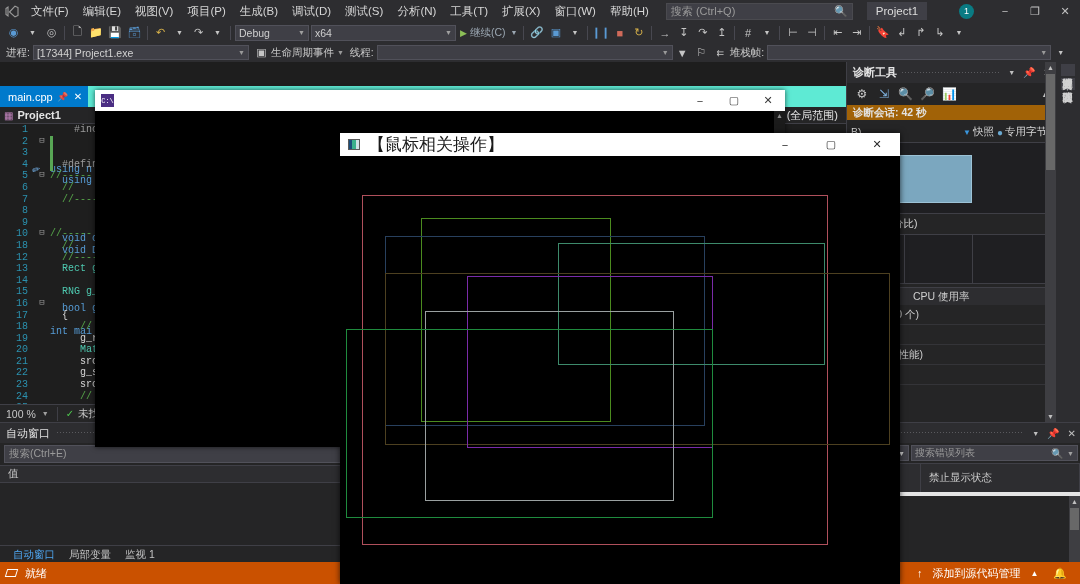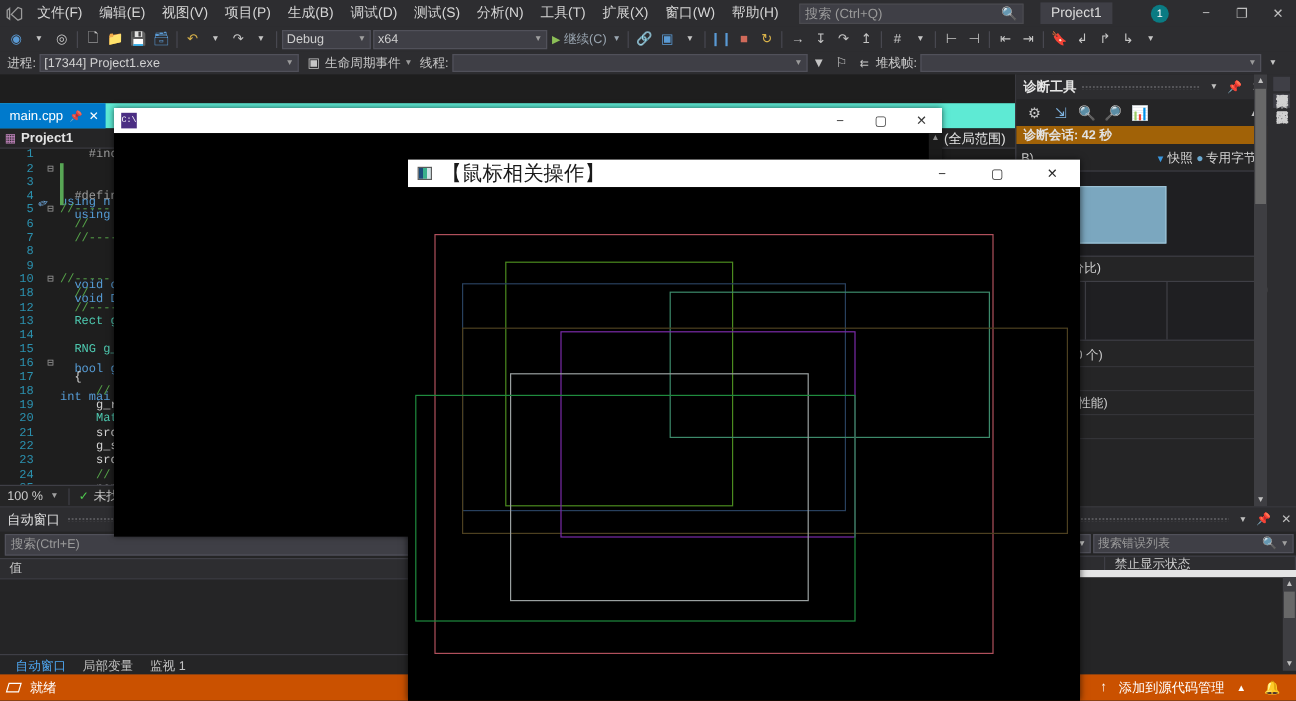--- a/index.html
+++ b/index.html
@@ -134,21 +134,21 @@
         padding:6px 0; margin:2px 0 2px 5px; background:#3f3f46;}
   
   #errlist{position:absolute; left:846px; top:422px; width:234px; height:140px; background:#252526; border-left:1px solid #3f3f46; border-top:1px solid #3f3f46;}
   #err-hdr{height:20px; display:flex; align-items:center; background:#2d2d30; font-size:11px; color:#e6e6e6; padding-left:4px;}
   #err-hdr .dots{flex:1; margin:0 4px; height:4px; background-image:radial-gradient(circle,#5a5a5e 1px,transparent 1px); background-size:3px 3px;}
   #err-hdr .hb{padding:0 4px; font-size:10px; color:#c0c0c0;}
   #err-tools{height:20px; display:flex; align-items:center; padding:0 2px; gap:2px;}
   #err-sel{ height:16px; width:60px; background:#3f3f46; border:1px solid #51515a; color:#cfcfcf; font-size:10px; display:flex; align-items:center; padding:0 3px;}
   #err-sel .car{margin-left:auto; font-size:7px;}
   #err-search{flex:1; height:16px; background:#3f3f46; border:1px solid #51515a; color:#9a9a9a; font-size:10px; display:flex; align-items:center; padding:5px 3px; position:relative;}
-  #err-cols{height:18px; display:flex; background:#2d2d30; border-top:1px solid #3f3f46; border-bottom:6px solid #e5e5e5; font-size:10.5px; color:#cccccc;}
+  #err-cols{height:33px; display:flex; background:#2d2d30; border-top:1px solid #3f3f46; border-bottom:4px solid #e5e5e5; font-size:10.5px; color:#cccccc;}
   #err-cols div{display:flex; align-items:center; padding-left:8px; border-right:1px solid #3f3f46;}
   #err-body{position:relative; height:78px;}
   #err-301{position:absolute; left:32px; top:22px; font-size:11px; color:#d5d5d5;}
   .scrollbar-v{position:absolute; right:0; top:0; width:11px; bottom:0; background:#3e3e42;}
   .scrollbar-v .th{position:absolute; left:1px; width:9px; background:#686868;}
   .arw{position:absolute; left:0; width:11px; height:11px; color:#c0c0c0; font-size:7px; text-align:center; line-height:11px;}
   
   #console{position:absolute; left:95px; top:90px; width:690px; height:357px; background:#000; box-shadow:0 0 5px rgba(0,0,0,.65);}
   #console-tb{height:21px; background:#fff; display:flex; align-items:center; padding-left:6px;}
   #console-tb .ci{width:13px;height:13px;background:#4b2e83;color:#fff;font-size:7px;display:flex;align-items:center;justify-content:center;margin-right:6px;font-family:"Liberation Mono",monospace;}
@@ -396,20 +396,24 @@
     <div class="ax-lab" style="top:2px;">9</div>
     <div class="ax-lab" style="bottom:2px;">0</div>
   </div>
   <div id="cpu-hdr">理器的百分比)</div>
   <div id="cpu-chart">
     <div class="vline" style="left:52px;"></div>
     <div class="vline" style="left:120px;"></div>
     <div class="ax-lab" style="top:2px;">100</div>
     <div class="ax-lab" style="bottom:-8px;">0</div>
   </div>
+  <div id="tabs-mem">
+    <span class="t">存使用率</span>
+    <span class="t">CPU 使用率</span>
+  </div>
   <div id="ev-list">
     <div class="ev-row">0 个，共 0 个)</div>
     <div class="ev-row"></div>
     <div class="ev-row">析(会影响性能)</div>
     <div class="ev-row"></div>
   </div>
   <div class="scrollbar-v" style="top:0; height:360px;">
     <div class="arw" style="top:0;">▲</div>
     <div class="th" style="top:12px; height:96px;"></div>
     <div class="arw" style="bottom:0;">▼</div>

